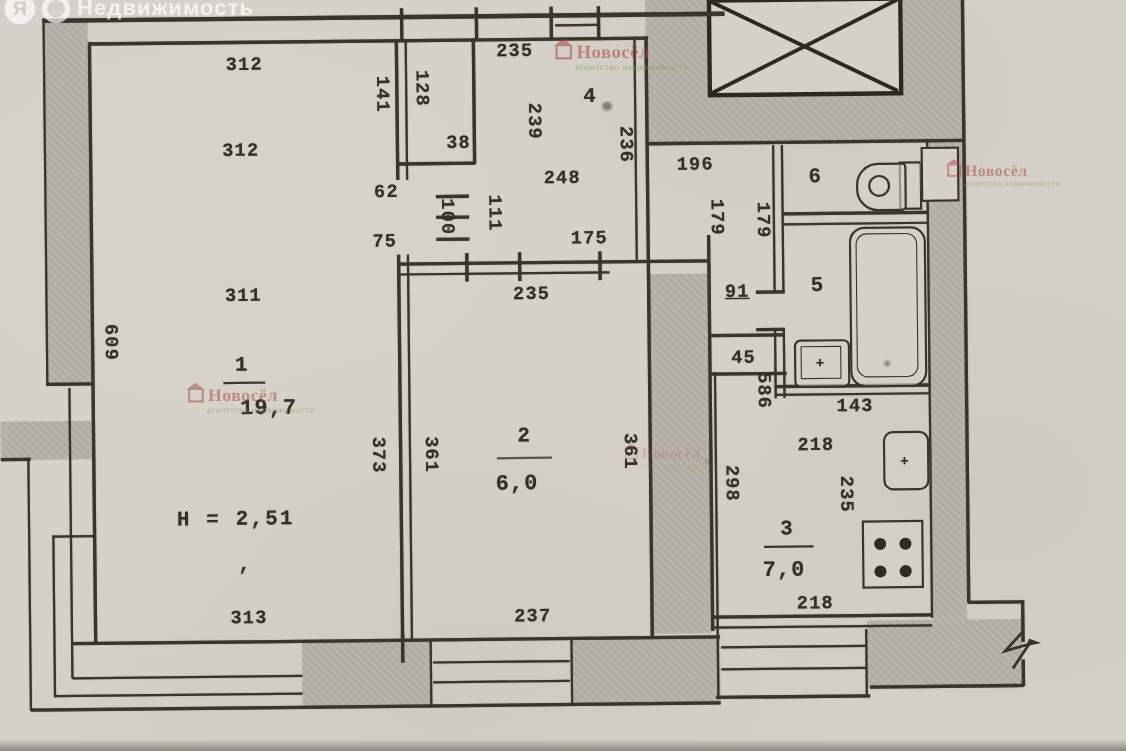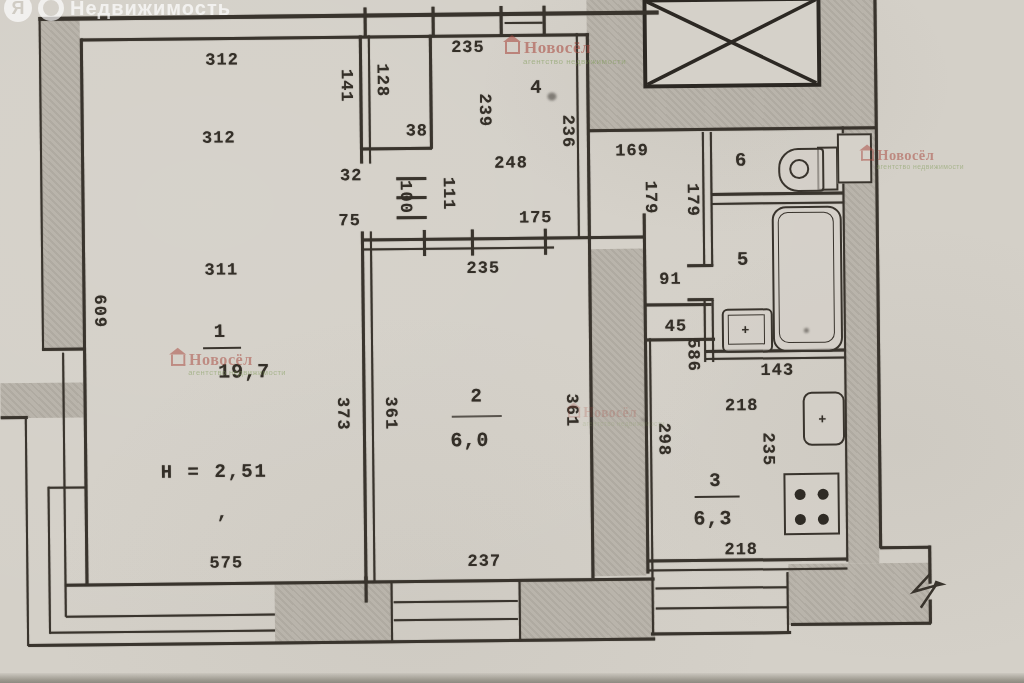--- a/index.html
+++ b/index.html
@@ -168,56 +168,56 @@
       <path d="M928,578 L911,596 L933,590 L918,612" fill="none" stroke="#39342d" stroke-width="2.5"></path>
       <path d="M930,592 L944,589 L933,585 Z" fill="#39342d"></path>
     </svg>
   <span class="lbl" style="left: 225px; top: 57px;">312</span>
       <span class="lbl" style="left: 221px; top: 135px;">312</span>
       <span class="lbl" style="left: 222px; top: 267px;">311</span>
       <span class="lbl num" style="left: 220px; top: 329px;">1</span>
       <span class="lbl area" style="left: 224px; top: 369px; margin-left: 20px;">19,7</span>
       <span class="lbl hh" style="left: 213px; top: 469px;">H = 2,51</span>
       <span class="lbl num" style="left: 221px; top: 510px;">,</span>
-      <span class="lbl" style="left: 224px; top: 560px;">575</span>
+      <span class="lbl" style="left: 224px; top: 560px;">313</span>
       <span class="lbl rot" style="left: 100px; top: 307px;">609</span>
       <span class="lbl rot" style="left: 342px; top: 412px;">373</span>
       <span class="lbl rot" style="left: 349px; top: 84px;">141</span>
       <span class="lbl rot" style="left: 385px; top: 79px;">128</span>
       <span class="lbl" style="left: 419px; top: 130px;">38</span>
       <span class="lbl" style="left: 471px; top: 47px;">235</span>
       <span class="lbl num" style="left: 539px; top: 88px;">4</span>
       <span class="lbl rot" style="left: 487px; top: 110px;">239</span>
       <span class="lbl rot" style="left: 570px; top: 132px;">236</span>
-      <span class="lbl" style="left: 353px; top: 174px;">32</span>
+      <span class="lbl" style="left: 353px; top: 174px;">62</span>
       <span class="lbl rot" style="left: 407px; top: 196px;">100</span>
       <span class="lbl rot" style="left: 450px; top: 193px;">111</span>
       <span class="lbl" style="left: 351px; top: 219px;">75</span>
       <span class="lbl" style="left: 513px; top: 163px;">248</span>
       <span class="lbl" style="left: 537px; top: 218px;">175</span>
       <span class="lbl" style="left: 484px; top: 268px;">235</span>
       <span class="lbl rot" style="left: 390px; top: 412px;">361</span>
       <span class="lbl num" style="left: 476px; top: 396px;">2</span>
       <span class="lbl area" style="left: 469px; top: 440px;">6,0</span>
       <span class="lbl rot" style="left: 571px; top: 411px;">361</span>
       <span class="lbl" style="left: 482px; top: 561px;">237</span>
-      <span class="lbl" style="left: 634px; top: 152px;">169</span>
+      <span class="lbl" style="left: 634px; top: 152px;">196</span>
       <span class="lbl rot" style="left: 652px; top: 199px;">179</span>
       <span class="lbl rot" style="left: 694px; top: 202px;">179</span>
       <span class="lbl num" style="left: 743px; top: 163px;">6</span>
-      <span class="lbl" style="left: 671px; top: 281px;">91</span>
+      <span class="lbl" style="left: 671px; top: 268px; text-decoration: underline;">91</span>
       <span class="lbl num" style="left: 744px; top: 262px;">5</span>
       <span class="lbl" style="left: 676px; top: 328px;">45</span>
       <span class="lbl rot" style="left: 693px; top: 357px;">586</span>
       <span class="lbl" style="left: 777px; top: 373px;">143</span>
       <span class="lbl" style="left: 741px; top: 408px;">218</span>
       <span class="lbl rot" style="left: 663px; top: 441px;">298</span>
       <span class="lbl rot" style="left: 767px; top: 452px;">235</span>
       <span class="lbl num" style="left: 714px; top: 483px;">3</span>
-      <span class="lbl area" style="left: 711px; top: 521px;">6,3</span>
+      <span class="lbl area" style="left: 711px; top: 521px;">7,0</span>
       <span class="lbl" style="left: 739px; top: 552px;">218</span>
     </div>
 
   <div class="logo">
     <div class="circ">Я</div>
     <div class="circ2"></div>
     <div class="ltxt">Недвижимость</div>
   </div>
   <div id="wm-layer">
       <div class="wm" style="left: 505px; top: 38px; opacity: 0.55; transform: scale(1);">

